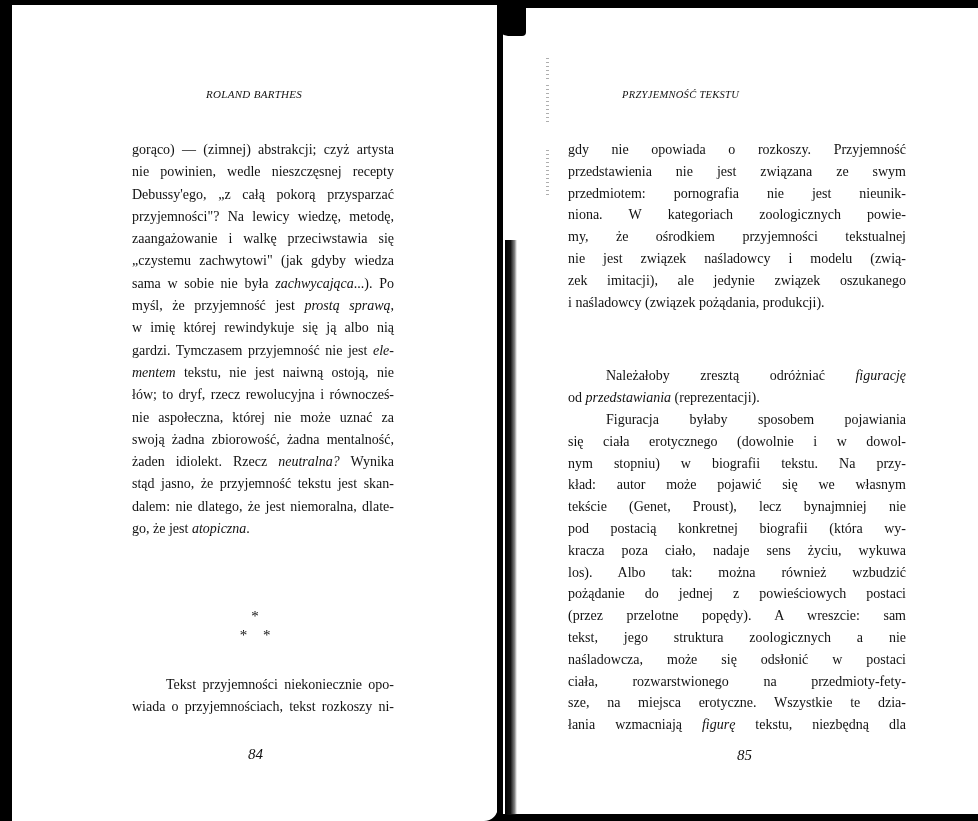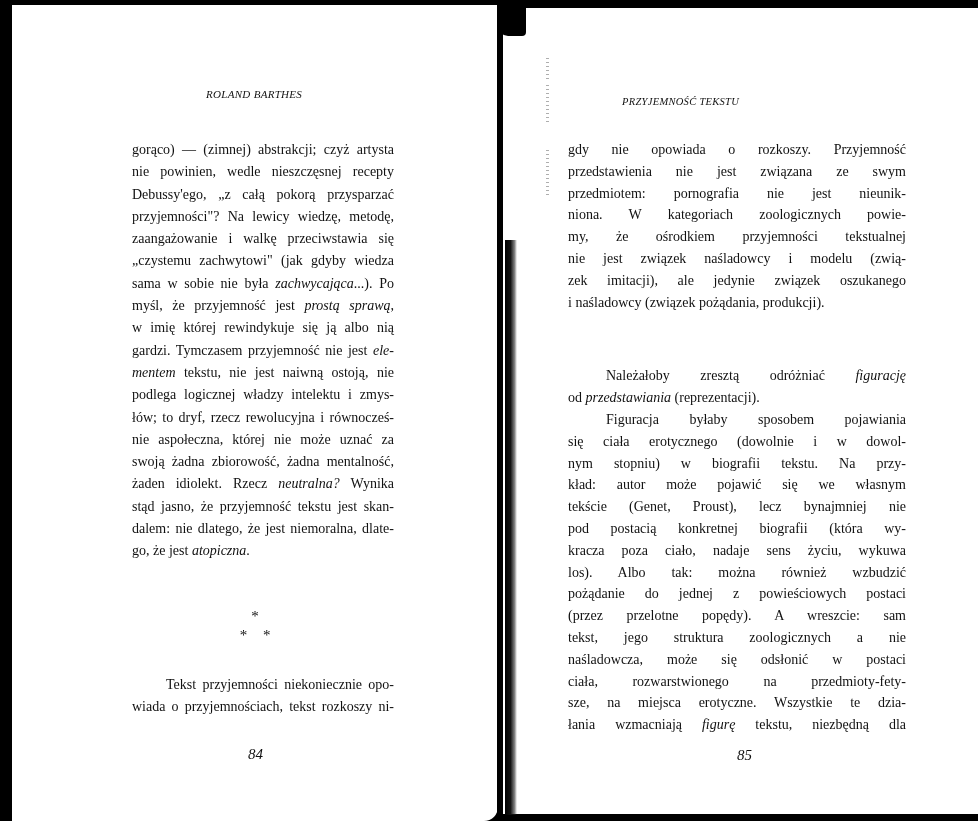--- a/index.html
+++ b/index.html
@@ -12,21 +12,21 @@
   .spine { position: absolute; left: 497px; top: 0; width: 6px; height: 821px; background: #000; }
   .spine-shadow { position: absolute; left: 505px; top: 240px; width: 12px; height: 575px;
      background: linear-gradient(90deg, #000 0%, #111 45%, rgba(30,30,30,0.55) 80%, rgba(255,255,255,0) 100%); }
   .spine-top { position: absolute; left: 498px; top: 0; width: 28px; height: 36px; background: #000; border-bottom-left-radius: 10px; border-bottom-right-radius: 4px; }
   .top-edge-right { position: absolute; left: 502px; top: 0; width: 476px; height: 9px; background: #000; border-bottom-left-radius: 60px 8px; }
   .top-edge-left { position: absolute; left: 12px; top: 0; width: 486px; height: 6px; background: #000; border-bottom-right-radius: 120px 14px; }
   .bottom-edge-right { position: absolute; left: 740px; top: 814px; width: 238px; height: 7px; background: #000; border-top-left-radius: 200px 6px; }
 
   .running-head { position: absolute; font-size: 11px; letter-spacing: 0.3px; }
   #left-head { left: 206px; top: 88px; font-family: "Liberation Serif", serif; font-style: italic; }
-  #right-head { left: 622px; top: 96px; font-style: italic; font-size: 10.5px; }
+  #right-head { left: 622px; top: 89px; font-style: italic; font-size: 10.5px; }
 
   .body { position: absolute; font-size: 14px; line-height: 22.3px; text-align: justify; }
   #left-body { left: 132px; top: 139px; width: 262px; }
   #right-body { left: 568px; top: 139px; width: 338px; line-height: 21.8px; }
 
   .line { display: block; white-space: nowrap; text-align-last: justify; text-align: justify; height: 22.3px; }
   #right-body .line { height: 21.8px; }
   .line.last { text-align-last: left; }
   .line.indent { padding-left: 34px; }
   #right-body .line.indent { padding-left: 38px; }
@@ -68,21 +68,20 @@
   <span class="line">nie powinien, wedle nieszczęsnej recepty</span>
   <span class="line">Debussy'ego, „z całą pokorą przysparzać</span>
   <span class="line">przyjemności"? Na lewicy wiedzę, metodę,</span>
   <span class="line">zaangażowanie i walkę przeciwstawia się</span>
   <span class="line">„czystemu zachwytowi" (jak gdyby wiedza</span>
   <span class="line">sama w sobie nie była <i>zachwycająca</i>...). Po</span>
   <span class="line">myśl, że przyjemność jest <i>prostą sprawą</i>,</span>
   <span class="line">w imię której rewindykuje się ją albo nią</span>
   <span class="line">gardzi. Tymczasem przyjemność nie jest <i>ele-</i></span>
   <span class="line"><i>mentem</i> tekstu, nie jest naiwną ostoją, nie</span>
-  <span class="line">podlega logicznej władzy intelektu i zmys-</span>
   <span class="line">łów; to dryf, rzecz rewolucyjna i równocześ-</span>
   <span class="line">nie aspołeczna, której nie może uznać za</span>
   <span class="line">swoją żadna zbiorowość, żadna mentalność,</span>
   <span class="line">żaden idiolekt. Rzecz <i>neutralna?</i> Wynika</span>
   <span class="line">stąd jasno, że przyjemność tekstu jest skan-</span>
   <span class="line">dalem: nie dlatego, że jest niemoralna, dlate-</span>
   <span class="line last">go, że jest <i>atopiczna</i>.</span>
 </div>
 
 <div class="stars" id="stars-top">*</div>

